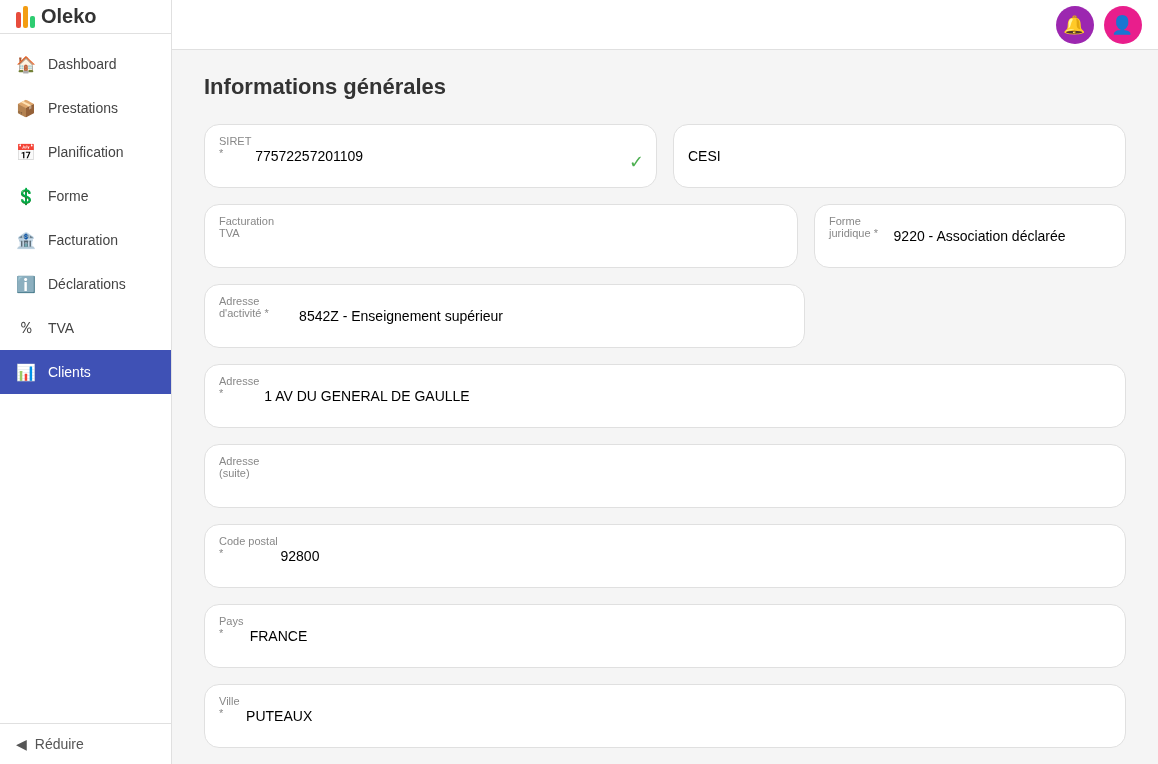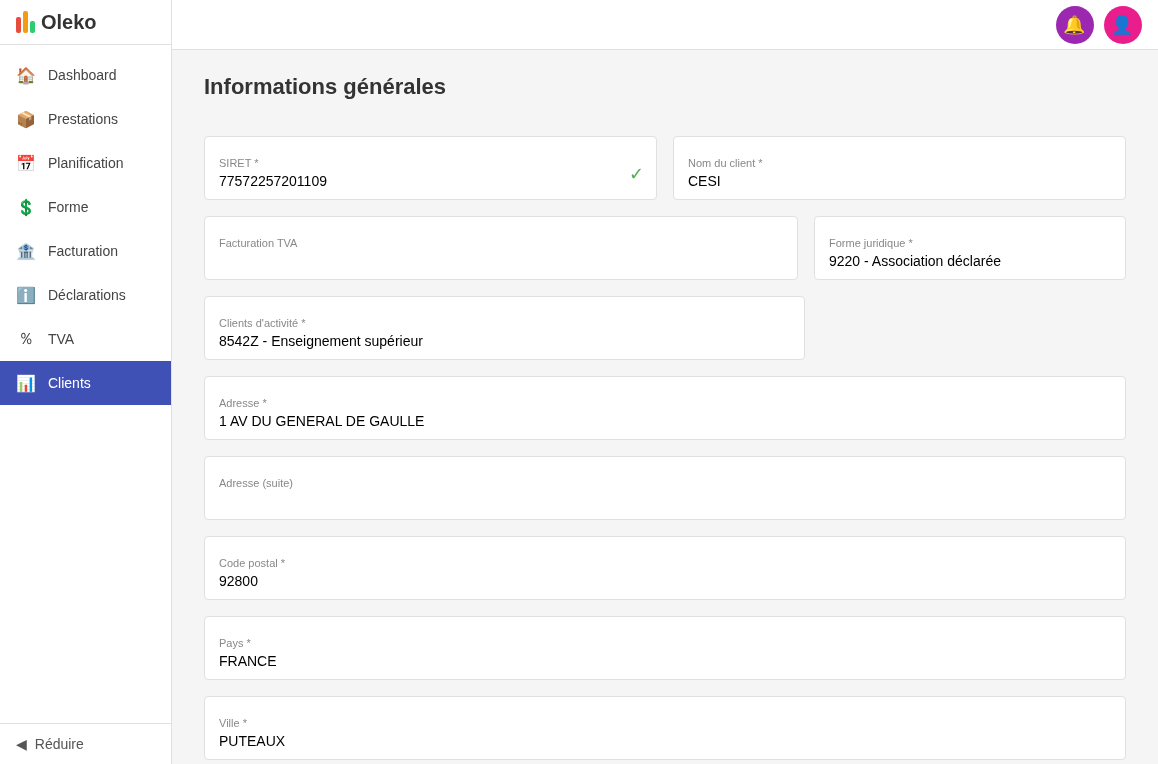--- a/index.html
+++ b/index.html
@@ -13,21 +13,21 @@
       border-right: 1px solid #e0e0e0;
       display: flex;
       flex-direction: column;
       height: 764px;
     }
     .sidebar-logo {
       padding: 14px 16px;
       border-bottom: 1px solid #e0e0e0;
       display: flex;
       align-items: center;
-      height: 45px;
+      height: 34px;
     }
     .logo-bars {
       display: flex;
       align-items: flex-end;
       gap: 2px;
       margin-right: 6px;
     }
     .logo-bar {
       width: 5px;
       border-radius: 2px;
@@ -117,39 +117,39 @@
       flex: 1;
       overflow-y: auto;
       padding: 24px 32px;
       background: #f5f5f5;
     }
 
     .page-title {
       font-size: 22px;
       font-weight: 600;
       color: #333;
-      margin-bottom: 36px;
+      margin-bottom: 24px;
     }
 
     
     .form-row {
       display: flex;
       gap: 16px;
       margin-bottom: 16px;
     }
     .form-field {
       flex: 1;
       background: #fff;
       border: 1px solid #e0e0e0;
-      border-radius: 4px;
+      border-radius: 15px;
       padding: 10px 14px 10px 14px;
       position: relative;
       min-height: 64px;
       display: flex;
-      flex-direction: column;
+      flex-direction: row;
       justify-content: flex-end;
     }
     .form-field-label {
       font-size: 11px;
       color: #888;
       margin-bottom: 4px;
       display: block;
     }
     .form-field-value {
       font-size: 14px;
@@ -242,39 +242,38 @@
   <main class="content">
     <h1 class="page-title">Informations générales</h1>
 
     <div class="form-row">
       <div class="form-field">
         <span class="form-field-label">SIRET *</span>
         <input class="form-field-value" type="text" value="77572257201109" readonly="" style="">
         <span class="form-field-check">✓</span>
       </div>
       <div class="form-field">
-        <span class="form-field-label">Nom du client *</span>
         <input class="form-field-value" type="text" value="CESI" readonly="" style="">
       </div>
     </div>
 
     <div class="form-row">
       <div class="form-field" style="flex: 2;">
         <span class="form-field-label">Facturation TVA</span>
         <input class="form-field-value" type="text" value="" readonly="" style="">
       </div>
       <div class="form-field" style="flex: 1;">
         <span class="form-field-label">Forme juridique *</span>
         <input class="form-field-value" type="text" value="9220 - Association déclarée" readonly="" style="">
       </div>
     </div>
 
     <div class="form-row">
       <div class="form-field" style="flex: 0 0 calc(66% - 8px);">
-        <span class="form-field-label">Clients d'activité *</span>
+        <span class="form-field-label">Adresse d'activité *</span>
         <input class="form-field-value" type="text" value="8542Z - Enseignement supérieur" readonly="" style="">
       </div>
     </div>
 
     <div class="form-row">
       <div class="form-field">
         <span class="form-field-label">Adresse *</span>
         <input class="form-field-value" type="text" value="1 AV DU GENERAL DE GAULLE" readonly="" style="">
       </div>
     </div>

